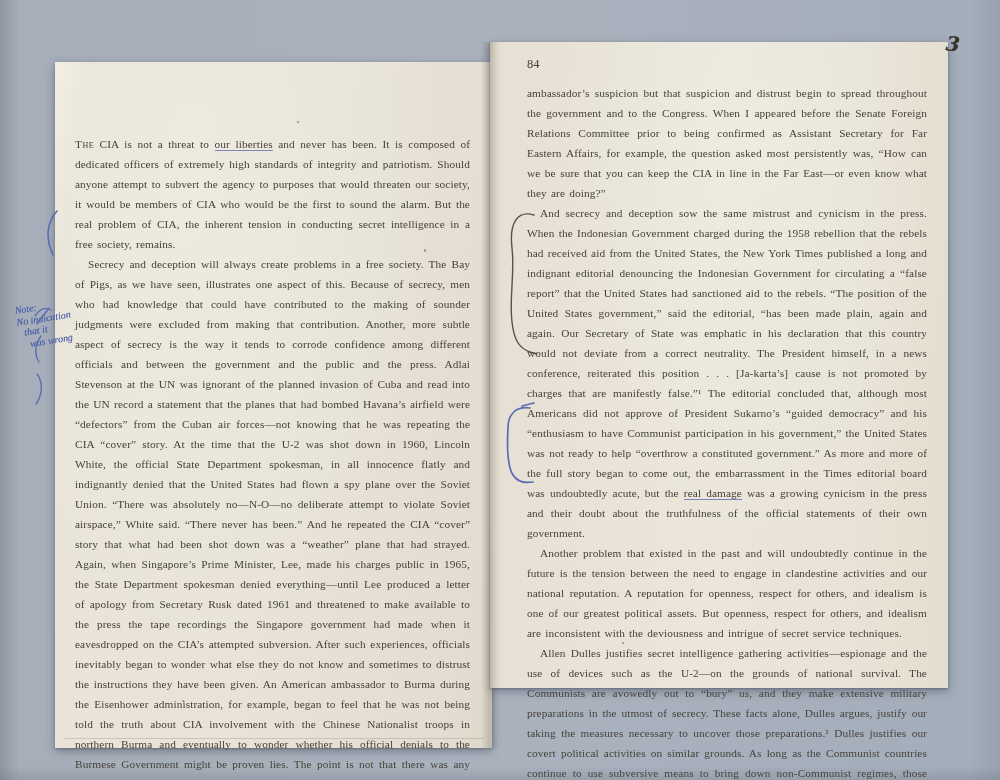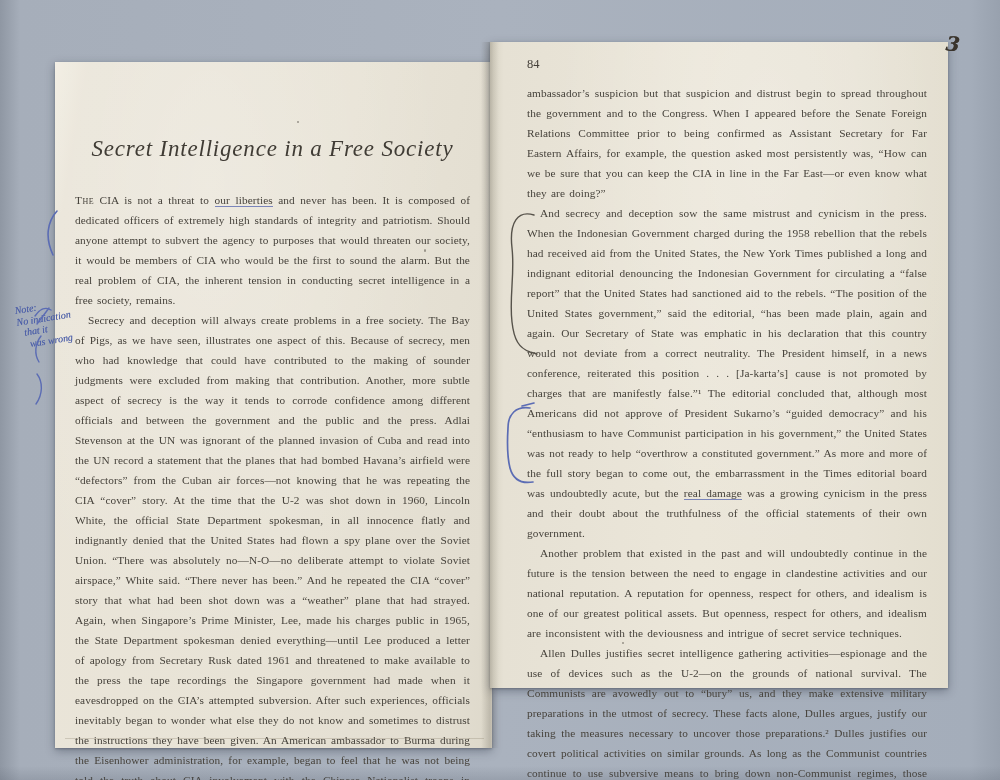--- a/index.html
+++ b/index.html
@@ -87,21 +87,20 @@
   }
   .speck{position:absolute;border-radius:50%;background:rgba(70,64,55,.5);}
 </style>
 </head>
 <body>
 
 <div class="scan">
 
   <div class="page page-left">
     <div class="content-left">
-      <div class="chapter-title">Secret Intelligence in a Free Society</div>
       <p class="body-copy first-body"><span class="smallcaps">The</span><span> CIA is not a threat to </span><span class="u-blue">our liberties</span><span> and never has been. It is composed of dedicated officers of extremely high standards of integrity and patriotism. Should anyone attempt to subvert the agency to purposes that would threaten our society, it would be members of CIA who would be the first to sound the alarm. But the real problem of CIA, the inherent tension in conducting secret intelligence in a free society, remains.</span></p>
       <p class="body-copy indent">Secrecy and deception will always create problems in a free society. The Bay of Pigs, as we have seen, illustrates one aspect of this. Because of secrecy, men who had knowledge that could have contributed to the making of sounder judgments were excluded from making that contribution. Another, more subtle aspect of secrecy is the way it tends to corrode confidence among different officials and between the government and the public and the press. Adlai Stevenson at the UN was ignorant of the planned invasion of Cuba and read into the UN record a statement that the planes that had bombed Havana’s airfield were “defectors” from the Cuban air forces—not knowing that he was repeating the CIA “cover” story. At the time that the U-2 was shot down in 1960, Lincoln White, the official State Department spokesman, in all innocence flatly and indignantly denied that the United States had flown a spy plane over the Soviet Union. “There was absolutely no—N-O—no deliberate attempt to violate Soviet airspace,” White said. “There never has been.” And he repeated the CIA “cover” story that what had been shot down was a “weather” plane that had strayed. Again, when Singapore’s Prime Minister, Lee, made his charges public in 1965, the State Department spokesman denied everything—until Lee produced a letter of apology from Secretary Rusk dated 1961 and threatened to make available to the press the tape recordings the Singapore government had made when it eavesdropped on the CIA’s attempted subversion. After such experiences, officials inevitably began to wonder what else they do not know and sometimes to distrust the instructions they have been given. An American ambassador to Burma during the Eisenhower administration, for example, began to feel that he was not being told the truth about CIA involvement with the Chinese Nationalist troops in northern Burma and eventually to wonder whether his official denials to the Burmese Government might be proven lies. The point is not that there was any foundation to the</p>
     </div>
 
     <div class="margin-note">
       <div>Note:</div>
       <div>No indication</div>
       <div style="margin-left:6px">that it</div>
       <div style="margin-left:10px">was wrong</div>
     </div>

